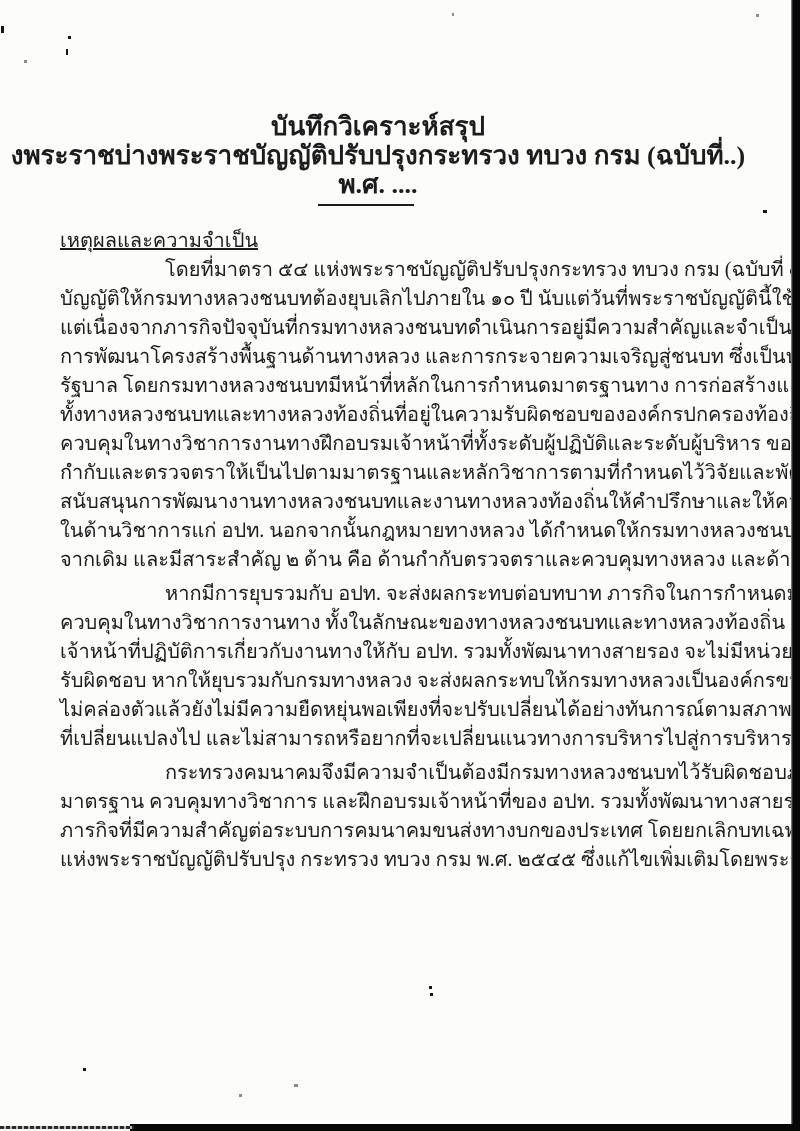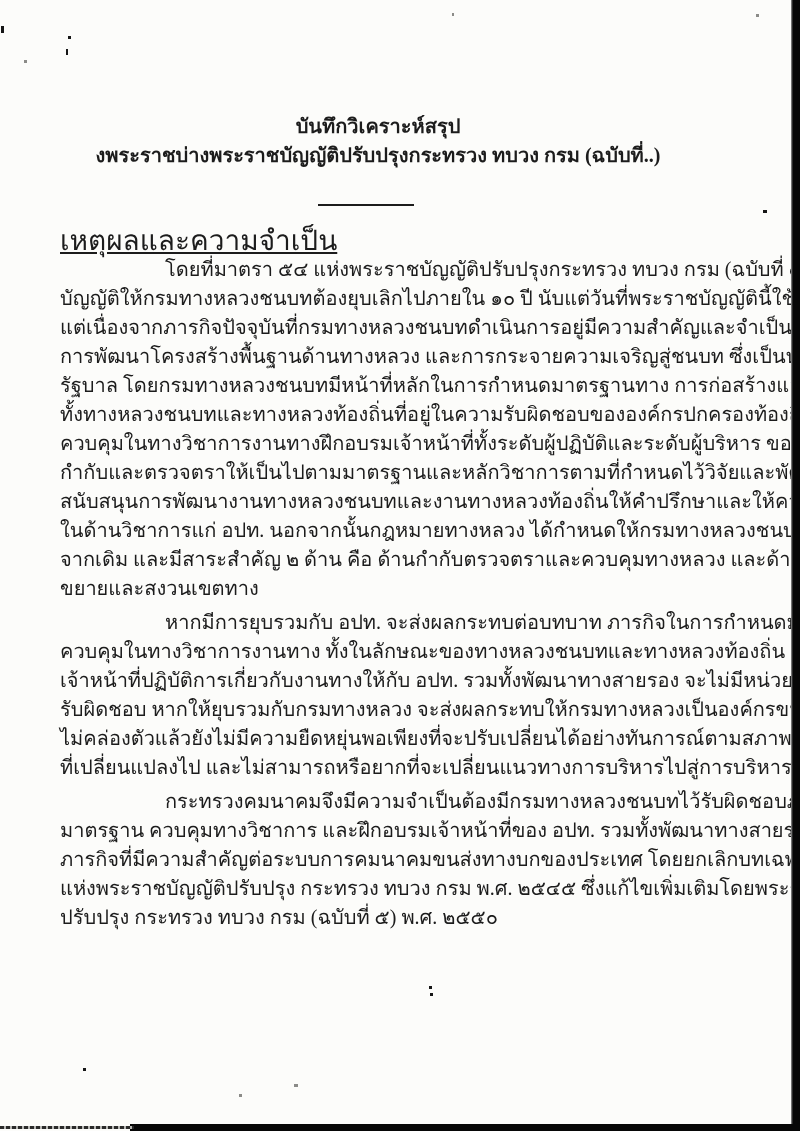--- a/index.html
+++ b/index.html
@@ -12,36 +12,36 @@
     position:relative;
     width:800px;height:1131px;
     background:var(--paper);
     overflow:hidden;
     font-family:"Liberation Serif","DejaVu Serif",serif;
     color:var(--ink);
   }
   
   .titleblock{
     position:absolute;top:112px;left:0;width:756px;
-    text-align:center;font-weight:bold;font-size:20px;
+    text-align:center;font-weight:bold;font-size:26px;
   }
   .title-line{height:29px;line-height:29px;white-space:nowrap;}
   .title-divider{
     position:absolute;top:204px;left:318px;width:96px;height:2px;
     background:var(--ink);
   }
   
   .content{
     position:absolute;left:60px;top:226px;width:692px;
     font-size:20px;
   }
   .section-heading{
     height:29px;line-height:29px;
     text-decoration:underline;
-    font-weight:normal;font-size:28px;margin:0;
+    font-weight:normal;font-size:20px;margin:0;
     white-space:nowrap;
   }
   .para{margin:0;}
   .para + .para{margin-top:5px;}
   .line{height:29px;line-height:29px;white-space:nowrap;}
   .line.indent{padding-left:105px;}
   
   .scan-edge-right{
     position:absolute;top:0;right:0;width:9px;height:1131px;
     background:linear-gradient(90deg,#9a9a9a 0,var(--edge) 2px);
@@ -59,56 +59,55 @@
   .speck.faint{background:#8b8b88;}
 </style>
 </head>
 <body>
 
 <div class="page">
 
   <div class="titleblock">
     <div class="title-line">บันทึกวิเคราะห์สรุป</div>
     <div class="title-line">งพระราชบ่างพระราชบัญญัติปรับปรุงกระทรวง ทบวง กรม (ฉบับที่..)</div>
+    <div class="title-line">พ.ศ. ....</div>
   </div>
   <div class="title-divider"></div>
 
   <div class="content">
     <div class="section-heading">เหตุผลและความจำเป็น</div>
 
     <div class="para">
       <div class="line indent">โดยที่มาตรา ๕๔ แห่งพระราชบัญญัติปรับปรุงกระทรวง ทบวง กรม (ฉบับที่ ๕) พ.ศ. ๒๕๕๐</div>
       <div class="line">บัญญัติให้กรมทางหลวงชนบทต้องยุบเลิกไปภายใน ๑๐ ปี นับแต่วันที่พระราชบัญญัตินี้ใช้บังคับ</div>
       <div class="line">แต่เนื่องจากภารกิจปัจจุบันที่กรมทางหลวงชนบทดำเนินการอยู่มีความสำคัญและจำเป็นอย่างยิ่งต่อ</div>
       <div class="line">การพัฒนาโครงสร้างพื้นฐานด้านทางหลวง และการกระจายความเจริญสู่ชนบท ซึ่งเป็นนโยบายหลักของทุก</div>
       <div class="line">รัฐบาล โดยกรมทางหลวงชนบทมีหน้าที่หลักในการกำหนดมาตรฐานทาง การก่อสร้างและการบำรุงรักษาทาง</div>
       <div class="line">ทั้งทางหลวงชนบทและทางหลวงท้องถิ่นที่อยู่ในความรับผิดชอบขององค์กรปกครองท้องถิ่น (อปท.)</div>
       <div class="line">ควบคุมในทางวิชาการงานทางฝึกอบรมเจ้าหน้าที่ทั้งระดับผู้ปฏิบัติและระดับผู้บริหาร ของอปท. ทั่วประเทศ</div>
       <div class="line">กำกับและตรวจตราให้เป็นไปตามมาตรฐานและหลักวิชาการตามที่กำหนดไว้วิจัยและพัฒนางานทางเพื่อ</div>
       <div class="line">สนับสนุนการพัฒนางานทางหลวงชนบทและงานทางหลวงท้องถิ่นให้คำปรึกษาและให้ความช่วยเหลือ</div>
       <div class="line">ในด้านวิชาการแก่ อปท. นอกจากนั้นกฎหมายทางหลวง ได้กำหนดให้กรมทางหลวงชนบทมีหน้าที่เพิ่มขึ้น</div>
       <div class="line">จากเดิม และมีสาระสำคัญ ๒ ด้าน คือ ด้านกำกับตรวจตราและควบคุมทางหลวง และด้านควบคุม รักษา</div>
-      <div class="line">ขยายและสงวนเขตทาง</div>
     </div>
 
     <div class="para">
       <div class="line indent">หากมีการยุบรวมกับ อปท. จะส่งผลกระทบต่อบทบาท ภารกิจในการกำหนดมาตรฐาน</div>
       <div class="line">ควบคุมในทางวิชาการงานทาง ทั้งในลักษณะของทางหลวงชนบทและทางหลวงท้องถิ่น การอบรม</div>
       <div class="line">เจ้าหน้าที่ปฏิบัติการเกี่ยวกับงานทางให้กับ อปท. รวมทั้งพัฒนาทางสายรอง จะไม่มีหน่วยงานหลัก</div>
       <div class="line">รับผิดชอบ หากให้ยุบรวมกับกรมทางหลวง จะส่งผลกระทบให้กรมทางหลวงเป็นองค์กรขนาดใหญ่เกินไป</div>
       <div class="line">ไม่คล่องตัวแล้วยังไม่มีความยืดหยุ่นพอเพียงที่จะปรับเปลี่ยนได้อย่างทันการณ์ตามสภาพแวดล้อม</div>
       <div class="line">ที่เปลี่ยนแปลงไป และไม่สามารถหรือยากที่จะเปลี่ยนแนวทางการบริหารไปสู่การบริหารที่มุ่งผลสัมฤทธิ์</div>
     </div>
 
     <div class="para">
       <div class="line indent">กระทรวงคมนาคมจึงมีความจำเป็นต้องมีกรมทางหลวงชนบทไว้รับผิดชอบภารกิจการกำหนด</div>
       <div class="line">มาตรฐาน ควบคุมทางวิชาการ และฝึกอบรมเจ้าหน้าที่ของ อปท. รวมทั้งพัฒนาทางสายรอง เนื่องจากเป็น</div>
       <div class="line">ภารกิจที่มีความสำคัญต่อระบบการคมนาคมขนส่งทางบกของประเทศ โดยยกเลิกบทเฉพาะกาล มาตรา ๕๔</div>
       <div class="line">แห่งพระราชบัญญัติปรับปรุง กระทรวง ทบวง กรม พ.ศ. ๒๕๔๕ ซึ่งแก้ไขเพิ่มเติมโดยพระราชบัญญัติ</div>
-      <div class="line">ปรับปรุง กระทรวง ทบวง กรม (ฉบับที่ ๕) พ.ศ. ๒๕๕๐</div>
     </div>
   </div>
 
   <div class="scan-edge-right"></div>
   <div class="scan-edge-bottom"></div>
   <div class="scan-edge-bottom-dashed"></div>
 
   <div class="speck" style="left:1px;top:26px;width:3px;height:7px;"></div>
   <div class="speck" style="left:68px;top:36px;width:3px;height:3px;"></div>
   <div class="speck" style="left:66px;top:49px;width:2px;height:6px;"></div>

